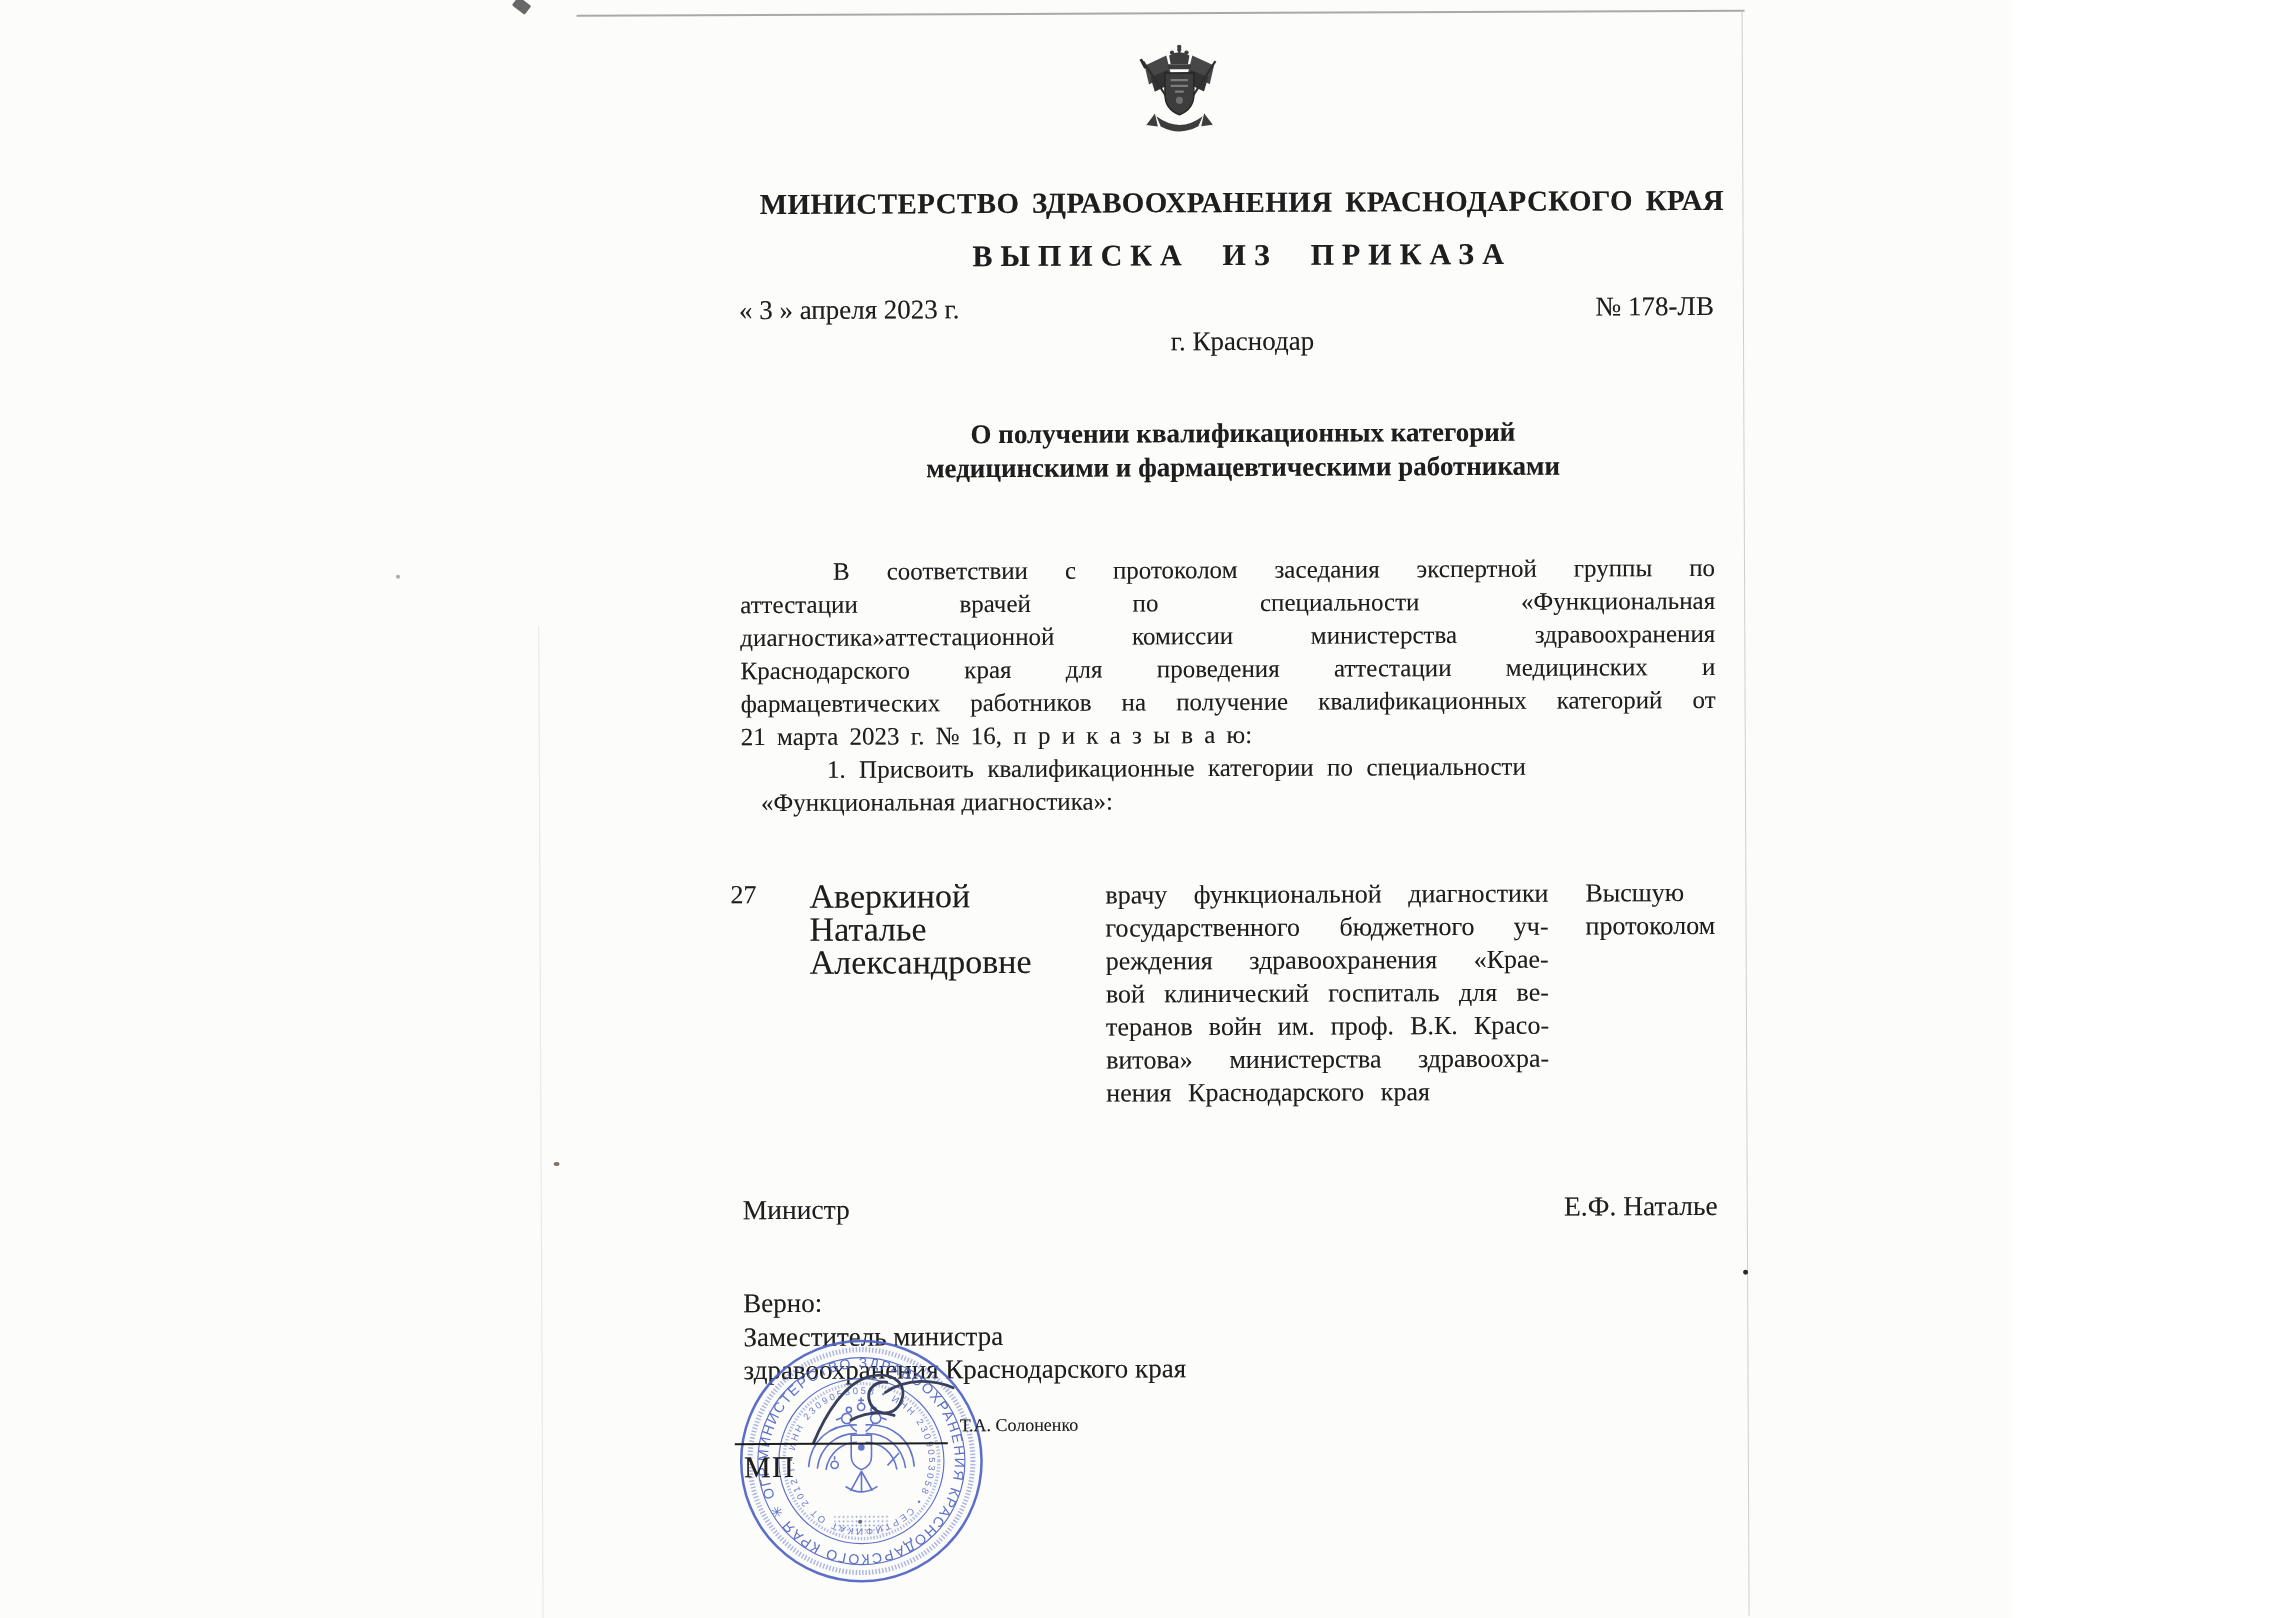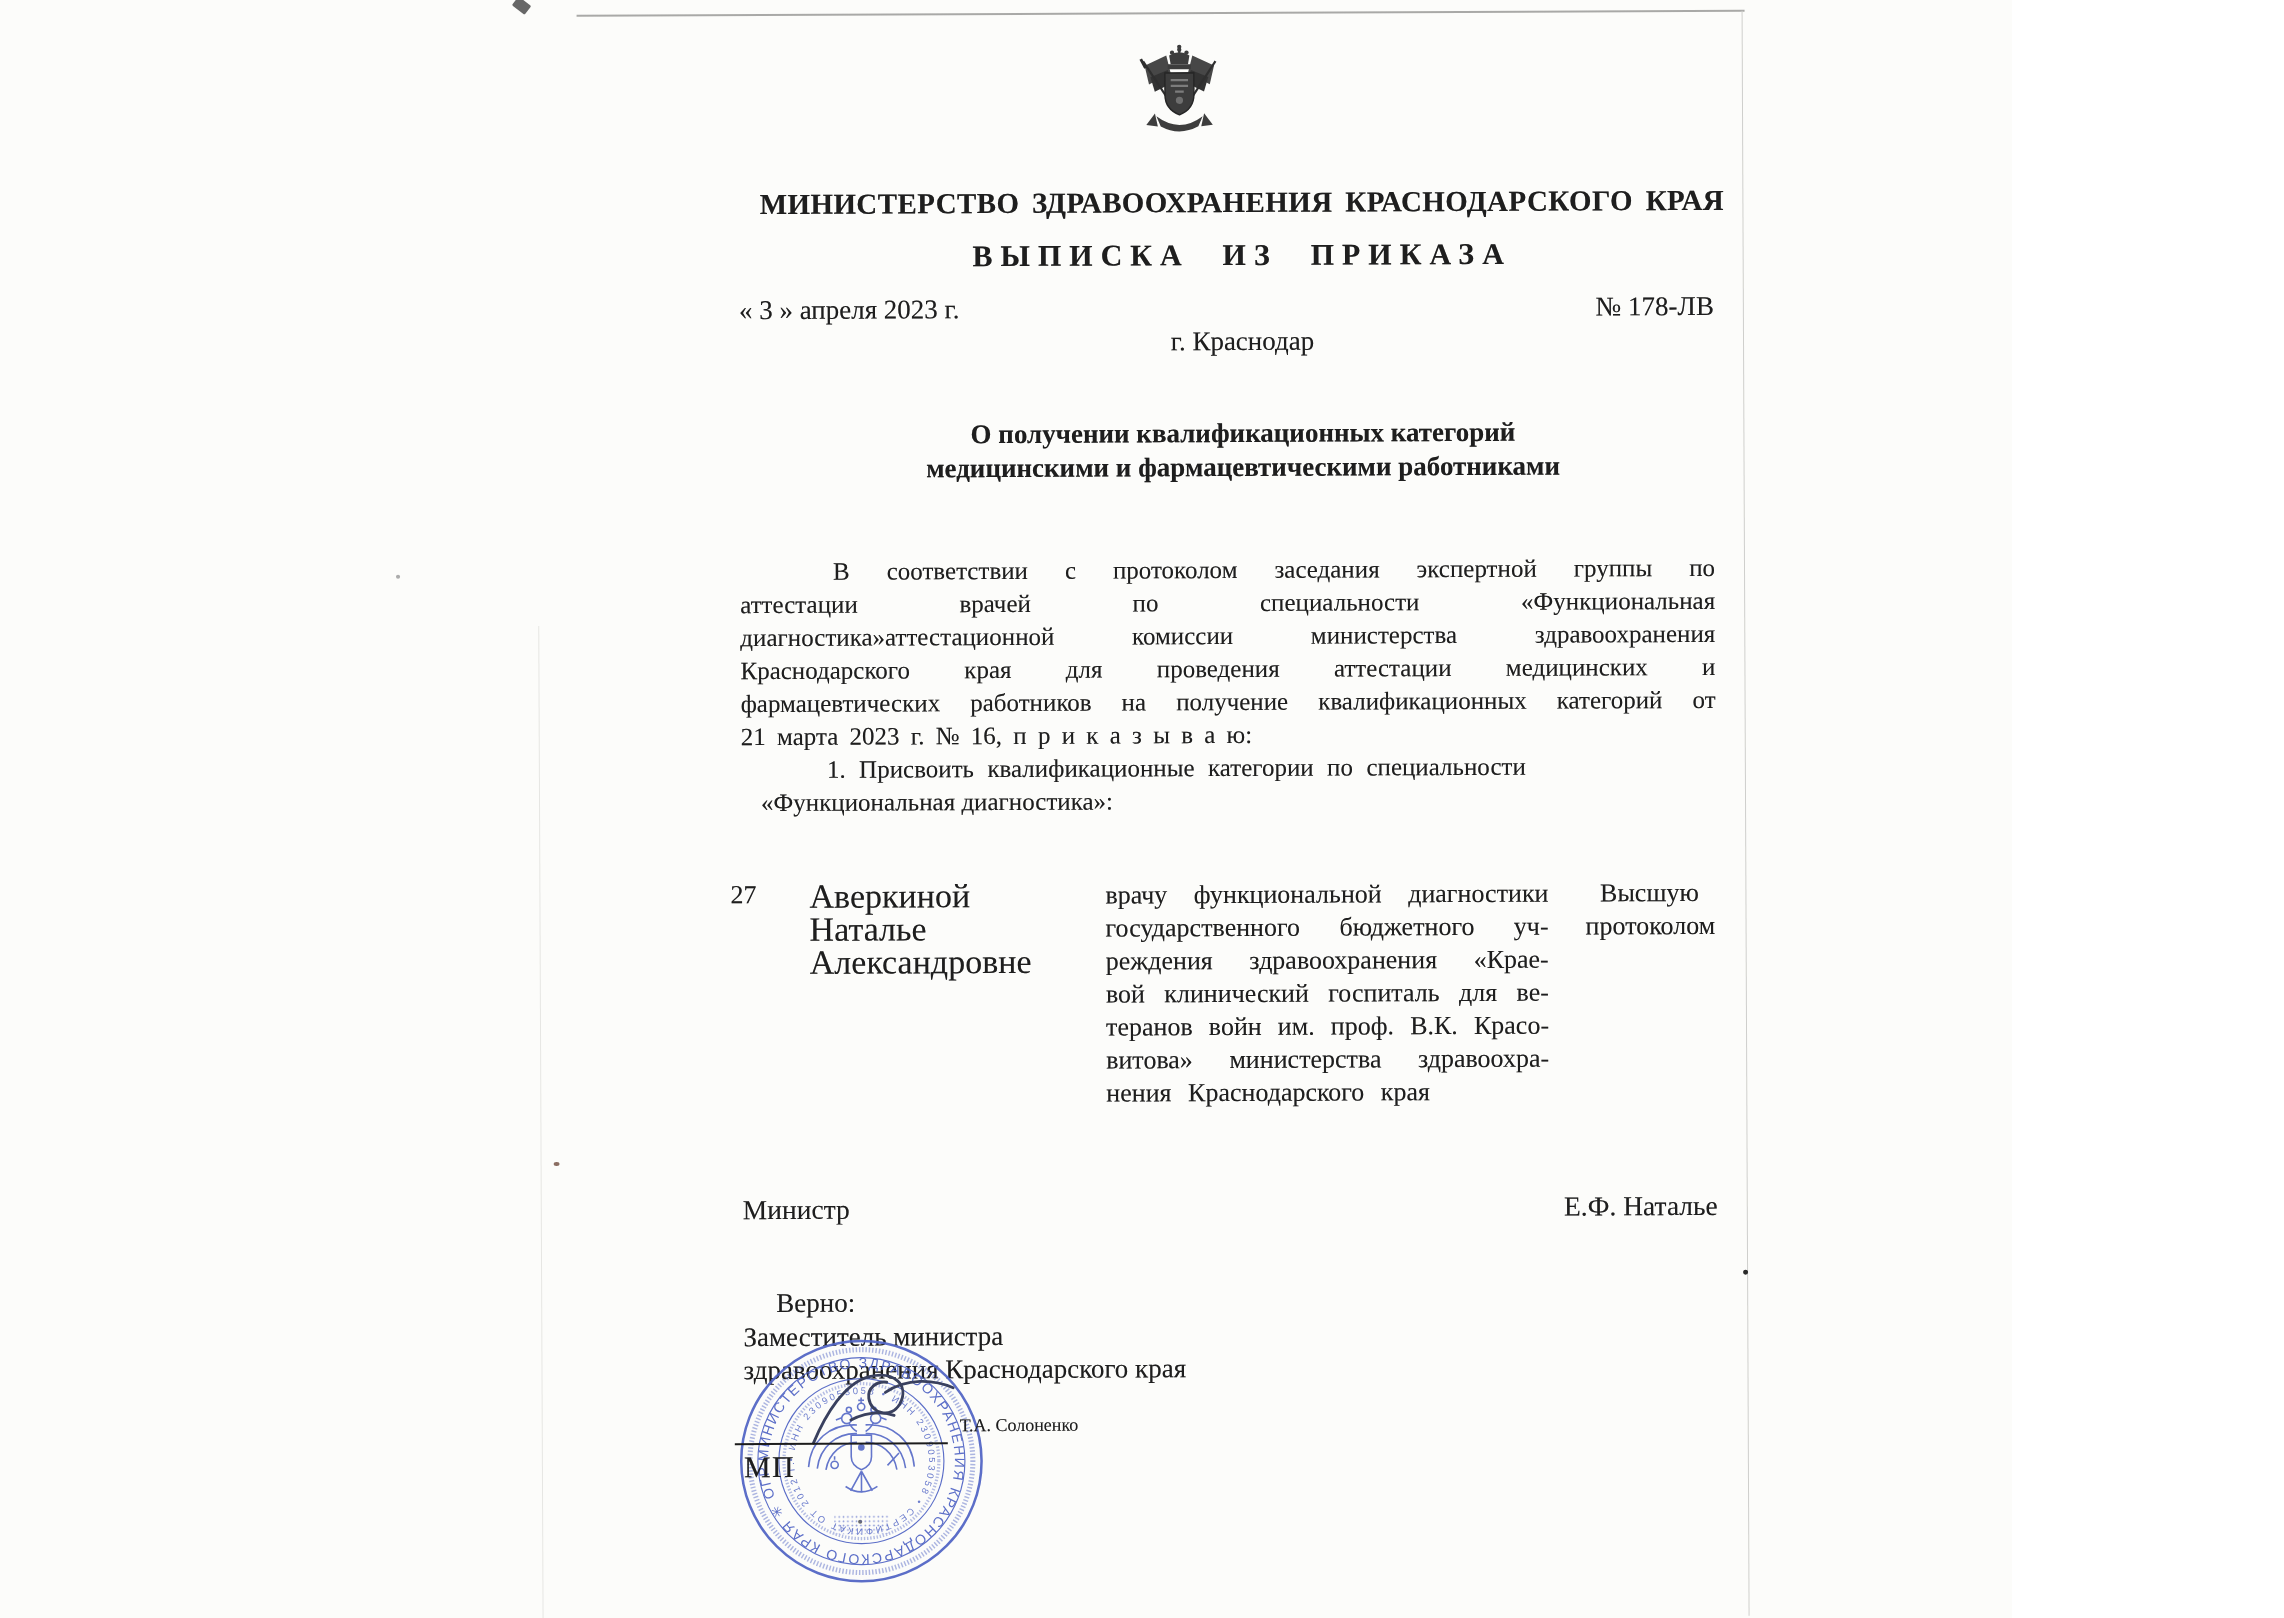--- a/index.html
+++ b/index.html
@@ -34,24 +34,24 @@
   .just{text-align:justify;text-align-last:justify;}
   .l1{text-indent:93px;}
   .l6{word-spacing:5px;}
   .l7{text-indent:86px;word-spacing:7.2px;}
   .l8{padding-left:20px;}
   
   .col-num{left:730px;top:878px;font-size:26px;font-family:Liberation Serif, serif;}
   .col-name{left:809px;top:878px;width:217px;font-size:34px;line-height:33px;}
   .col-desc{left:1105px;top:878px;width:443px;font-size:26px;line-height:33px;}
   .col-desc .last{text-align:left;text-align-last:left;word-spacing:10px;}
-  .col-cat{left:1585px;top:878px;width:128px;font-size:26px;line-height:33px;text-align:center;}
+  .col-cat{left:1585px;top:878px;width:128px;font-size:26px;line-height:33px;text-align:left;}
   
   .minister-row{left:741px;top:1192px;width:975px;display:flex;justify-content:space-between;font-size:27.5px;}
-  .verno{left:774px;top:1286px;font-size:27px;}
+  .verno{left:741px;top:1286px;font-size:27px;}
   .deputy{left:741px;top:1319px;font-size:27px;line-height:33px;}
   .solonenko{left:957px;top:1414px;font-size:18px;}
   .sig-line{position:absolute;left:732px;top:1441px;width:213px;height:2.2px;background:#1c1c1c;}
   .mp{left:741px;top:1448px;font-size:30px;letter-spacing:1.4px;text-align:right;}
   .stamp{position:absolute;left:734px;top:1335px;opacity:.92;}
   .signature{position:absolute;left:783px;top:1349px;}
 </style>
 </head>
 <body>
 

